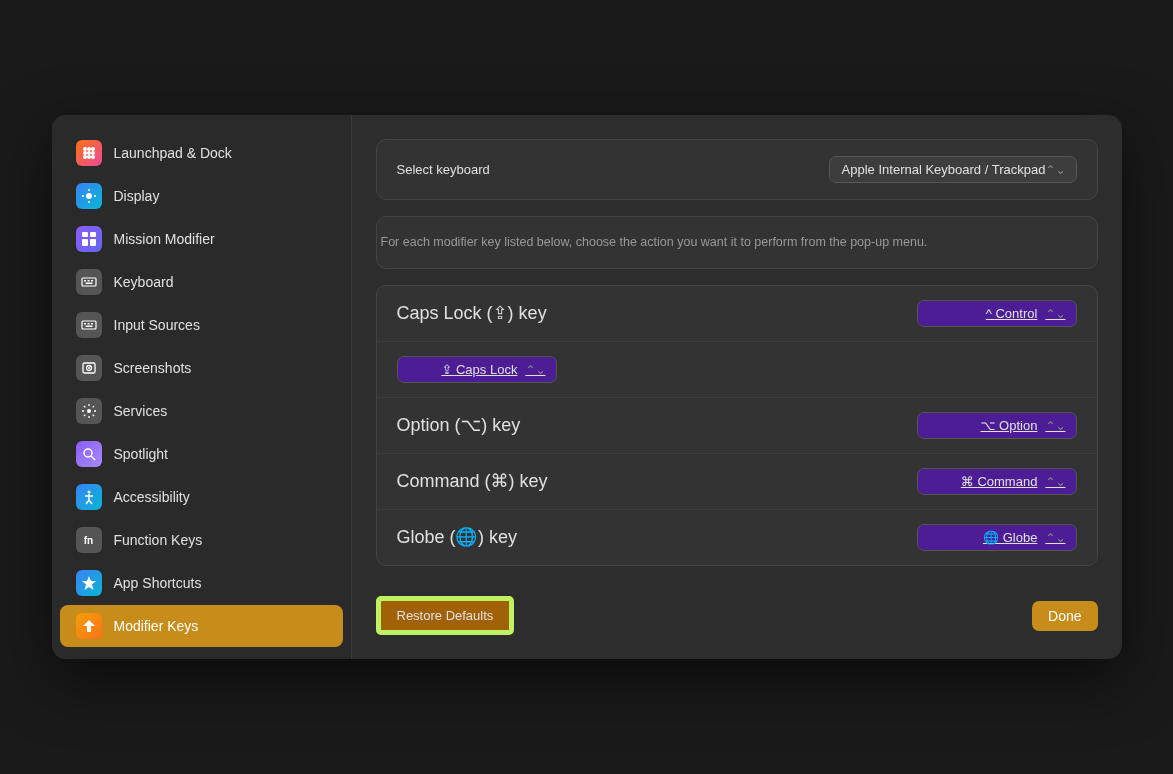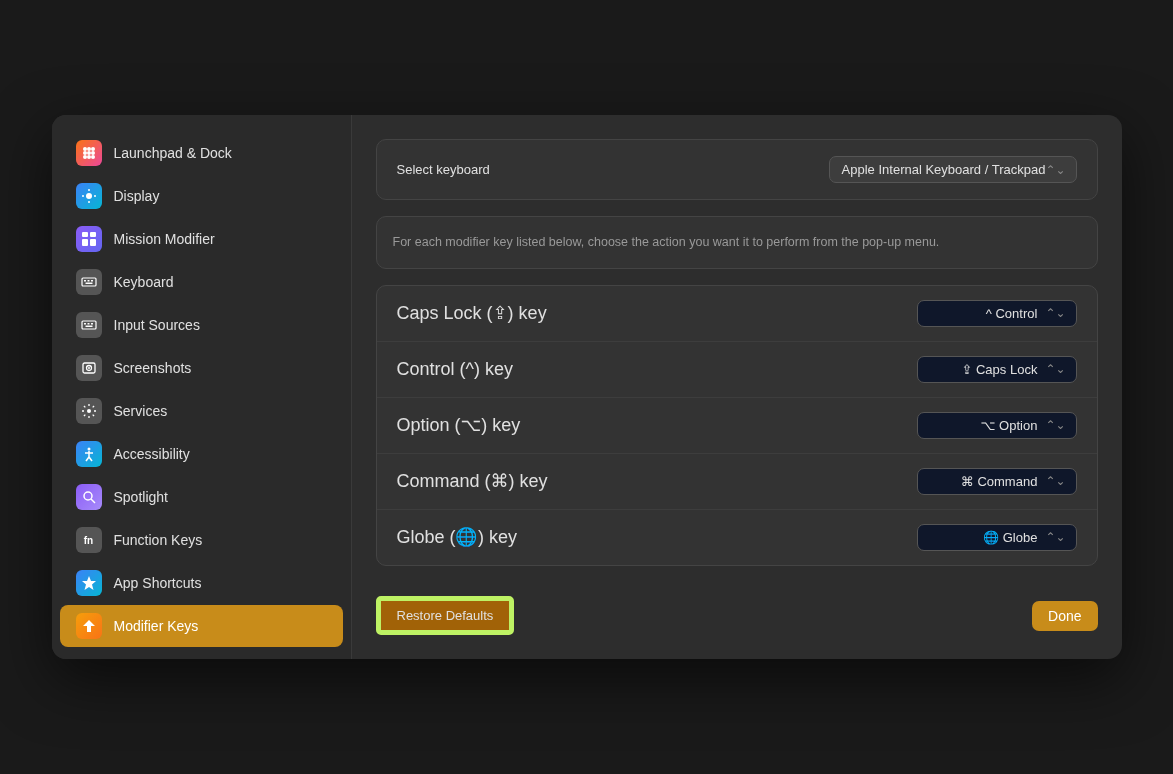--- a/index.html
+++ b/index.html
@@ -100,21 +100,21 @@
       font-size: 13px;
     }
     .keyboard-select .chevron {
       color: #888;
       font-size: 12px;
     }
     .description-box {
       background: #333;
       border-radius: 10px;
       border: 1px solid #444;
-      padding: 16px 16px;
+      padding: 16px 4px;
     }
     .description-text {
       font-size: 12.5px;
       color: #999;
       line-height: 1.5;
     }
     .modifier-rows {
       background: #333;
       border-radius: 10px;
       border: 1px solid #444;
@@ -129,31 +129,32 @@
     .modifier-row:last-child {
       border-bottom: none;
     }
     .modifier-key-label {
       flex: 1;
       font-size: 18px;
       color: #e0e0e0;
     }
     .modifier-value {
       display: flex;
-      align-items: flex-start;
-      background: #0f172a;
+      align-items: flex-end;
+      background: #4c1d95;
       border: 1px solid #555;
       border-radius: 7px;
       padding: 5px 10px 5px 12px;
       gap: 8px;
       cursor: pointer;
       color: #e0e0e0;
       font-size: 13px;
       min-width: 160px;
       justify-content: flex-end;
+      text-decoration: underline;
     }
     .modifier-value .chevron {
       color: #888;
       font-size: 12px;
     }
     .footer {
       display: flex;
       justify-content: space-between;
       align-items: center;
       margin-top: auto;
@@ -260,39 +261,39 @@
       <div class="sidebar-item">
         <div class="sidebar-icon icon-services">
           <svg width="16" height="16" viewBox="0 0 16 16">
             <circle cx="8" cy="8" r="2" fill="white"></circle>
             <path d="M8 1v2M8 13v2M1 8h2M13 8h2M2.93 2.93l1.41 1.41M11.66 11.66l1.41 1.41M2.93 13.07l1.41-1.41M11.66 4.34l1.41-1.41" stroke="white" stroke-width="1.3"></path>
           </svg>
         </div>
         <span>Services</span>
       </div>
       <div class="sidebar-item">
+        <div class="sidebar-icon icon-spotlight">
+          <svg width="16" height="16" viewBox="0 0 16 16">
+            <circle cx="7" cy="7" r="4" fill="none" stroke="white" stroke-width="1.5"></circle>
+            <line x1="10" y1="10" x2="14" y2="14" stroke="white" stroke-width="1.5"></line>
+          </svg>
+        </div>
+        <span>Spotlight</span>
+      </div>
+      <div class="sidebar-item">
         <div class="sidebar-icon icon-accessibility">
           <svg width="16" height="16" viewBox="0 0 16 16">
             <circle cx="8" cy="3" r="1.5" fill="white"></circle>
             <line x1="8" y1="5" x2="8" y2="11" stroke="white" stroke-width="1.5"></line>
             <line x1="4" y1="7" x2="12" y2="7" stroke="white" stroke-width="1.5"></line>
             <line x1="8" y1="11" x2="5" y2="15" stroke="white" stroke-width="1.5"></line>
             <line x1="8" y1="11" x2="11" y2="15" stroke="white" stroke-width="1.5"></line>
           </svg>
         </div>
         <span>Accessibility</span>
-      </div>
-      <div class="sidebar-item">
-        <div class="sidebar-icon icon-spotlight">
-          <svg width="16" height="16" viewBox="0 0 16 16">
-            <circle cx="7" cy="7" r="4" fill="none" stroke="white" stroke-width="1.5"></circle>
-            <line x1="10" y1="10" x2="14" y2="14" stroke="white" stroke-width="1.5"></line>
-          </svg>
-        </div>
-        <span>Spotlight</span>
       </div>
       <div class="sidebar-item">
         <div class="sidebar-icon icon-fnkeys" style="background: rgb(85, 85, 85);">
           <span style="color:white;font-size:10px;font-weight:bold;">fn</span>
         </div>
         <span>Function Keys</span>
       </div>
       <div class="sidebar-item">
         <div class="sidebar-icon icon-appshortcuts">
           <svg width="16" height="16" viewBox="0 0 16 16">
@@ -325,21 +326,20 @@
 
     <div class="modifier-rows">
     <div class="modifier-row">
           <span class="modifier-key-label">Caps Lock (⇪) key</span>
           <div class="modifier-value">
             <span>^ Control</span>
             <span class="chevron">⌃⌄</span>
           </div>
         </div>
         <div class="modifier-row">
-          <span class="modifier-key-label">Control (^) key</span>
           <div class="modifier-value">
             <span>⇪ Caps Lock</span>
             <span class="chevron">⌃⌄</span>
           </div>
         </div>
         <div class="modifier-row">
           <span class="modifier-key-label">Option (⌥) key</span>
           <div class="modifier-value">
             <span>⌥ Option</span>
             <span class="chevron">⌃⌄</span>

